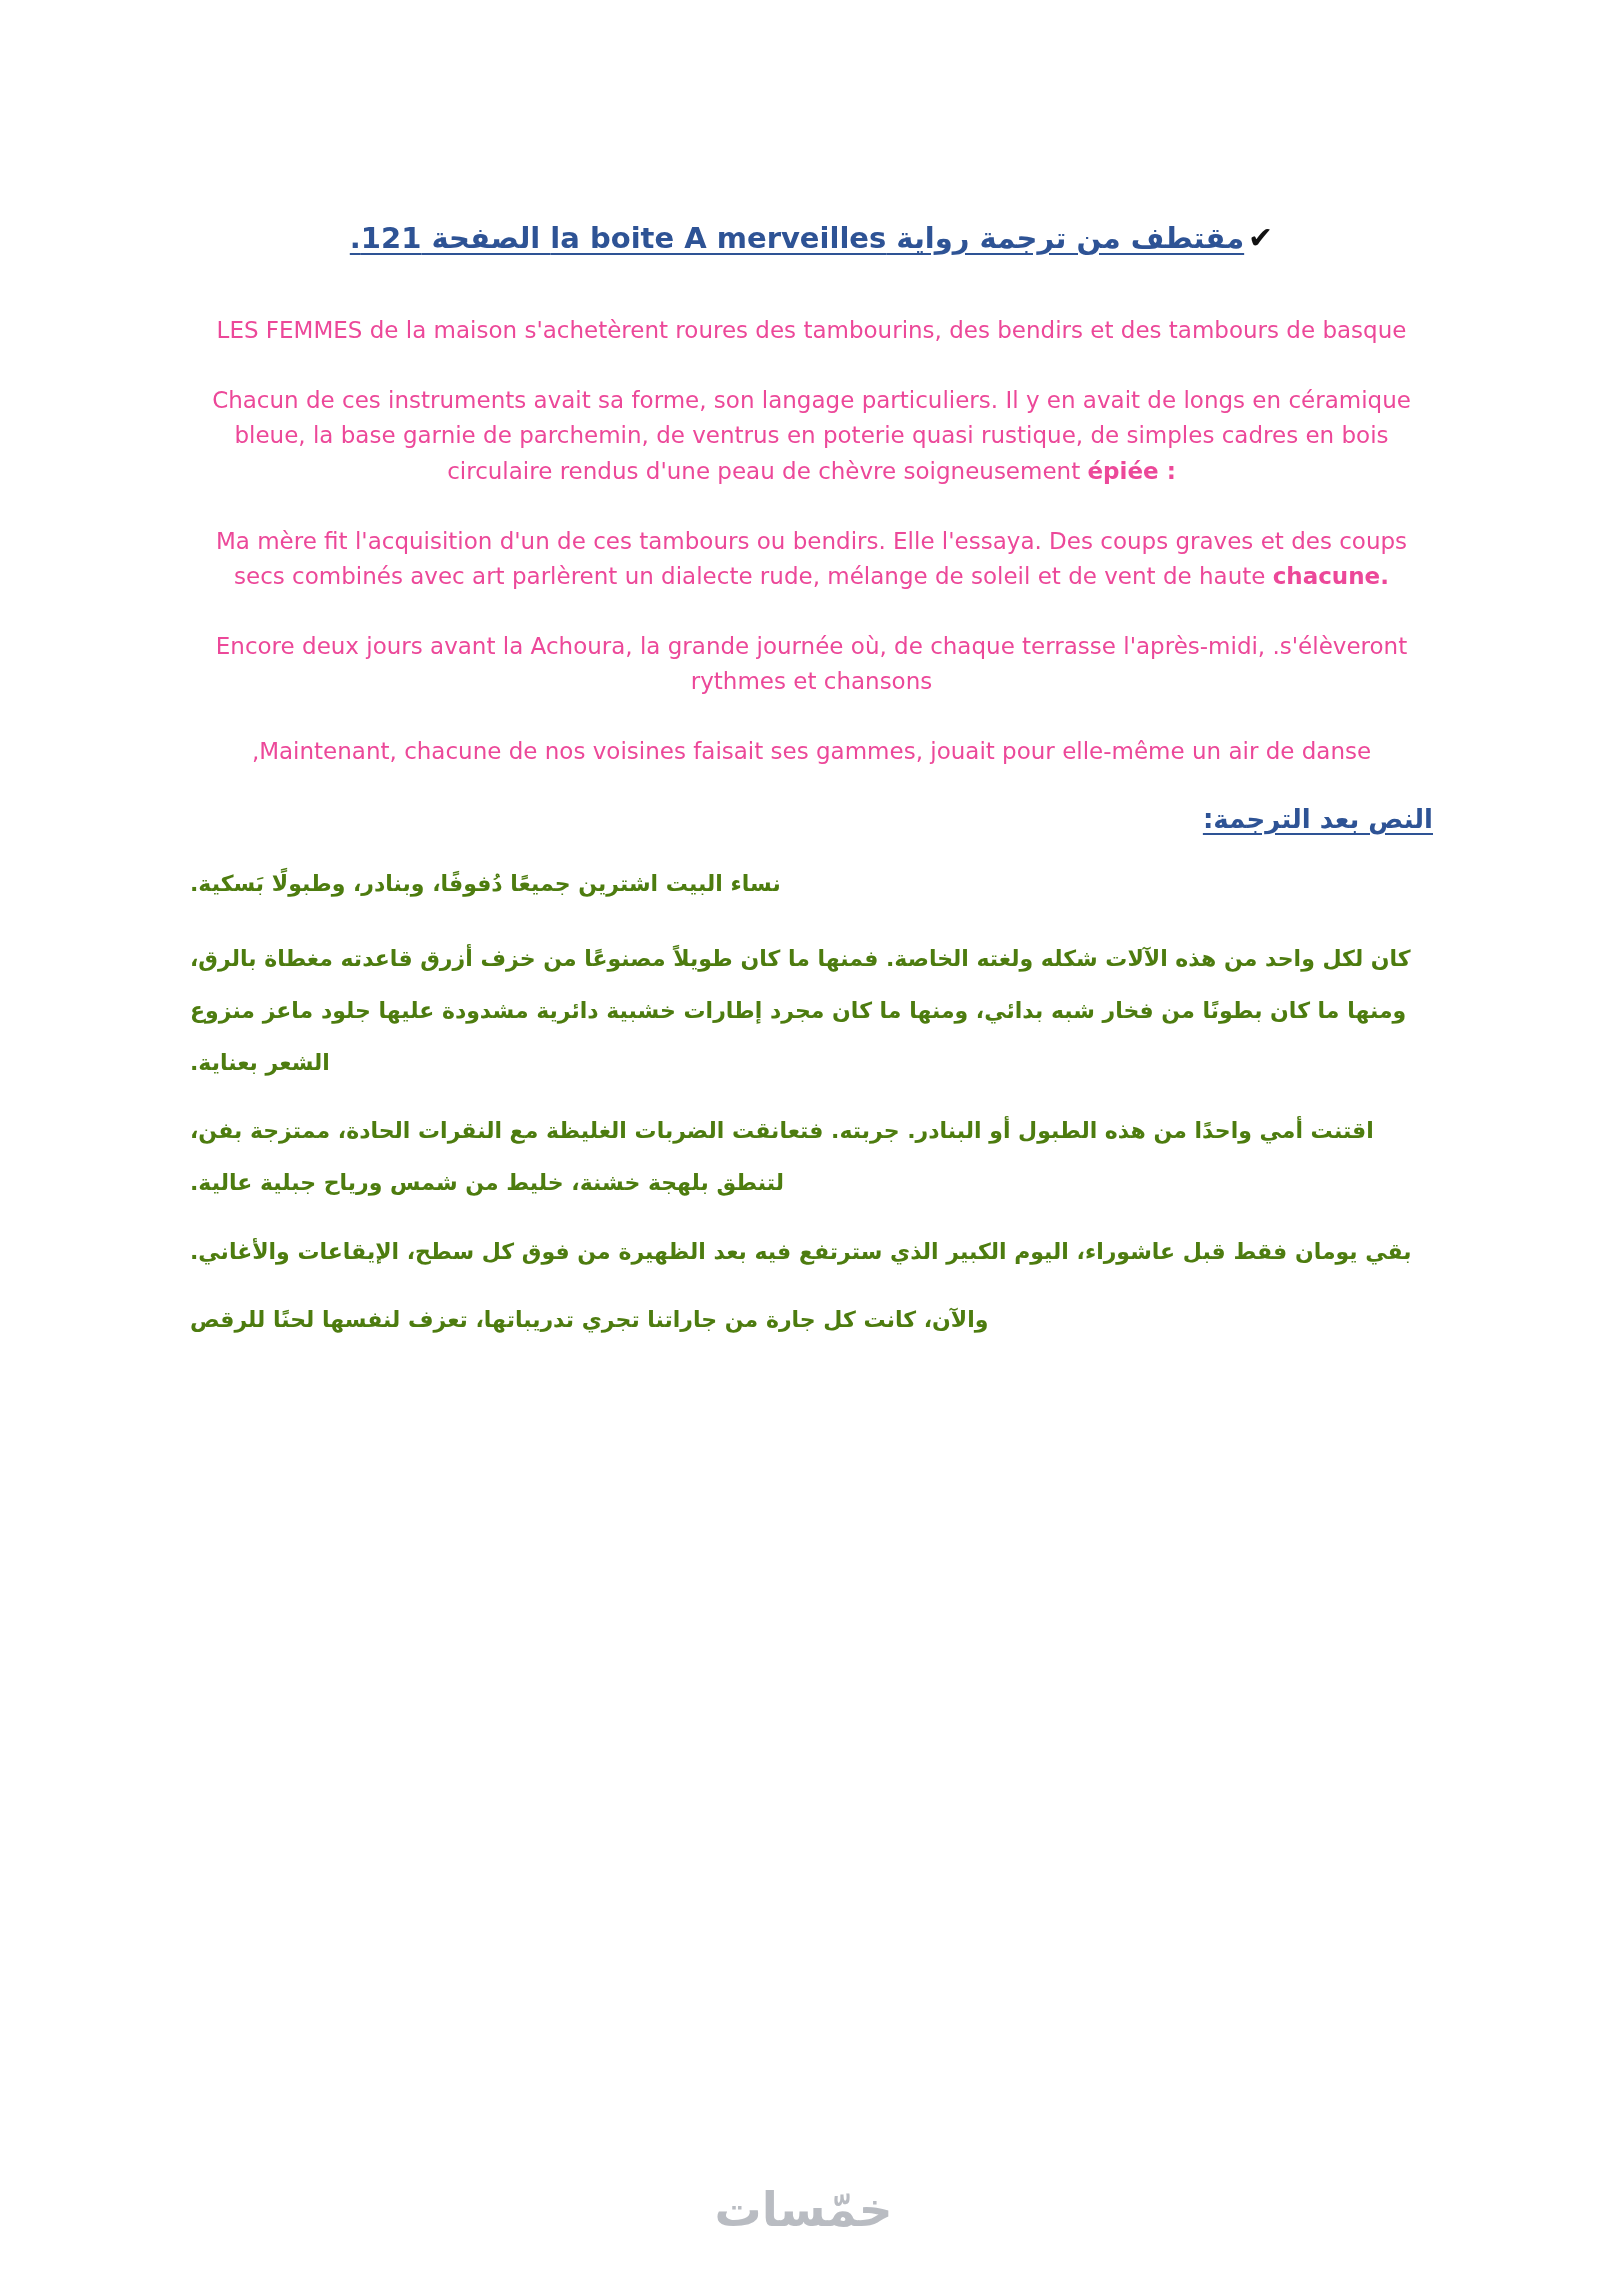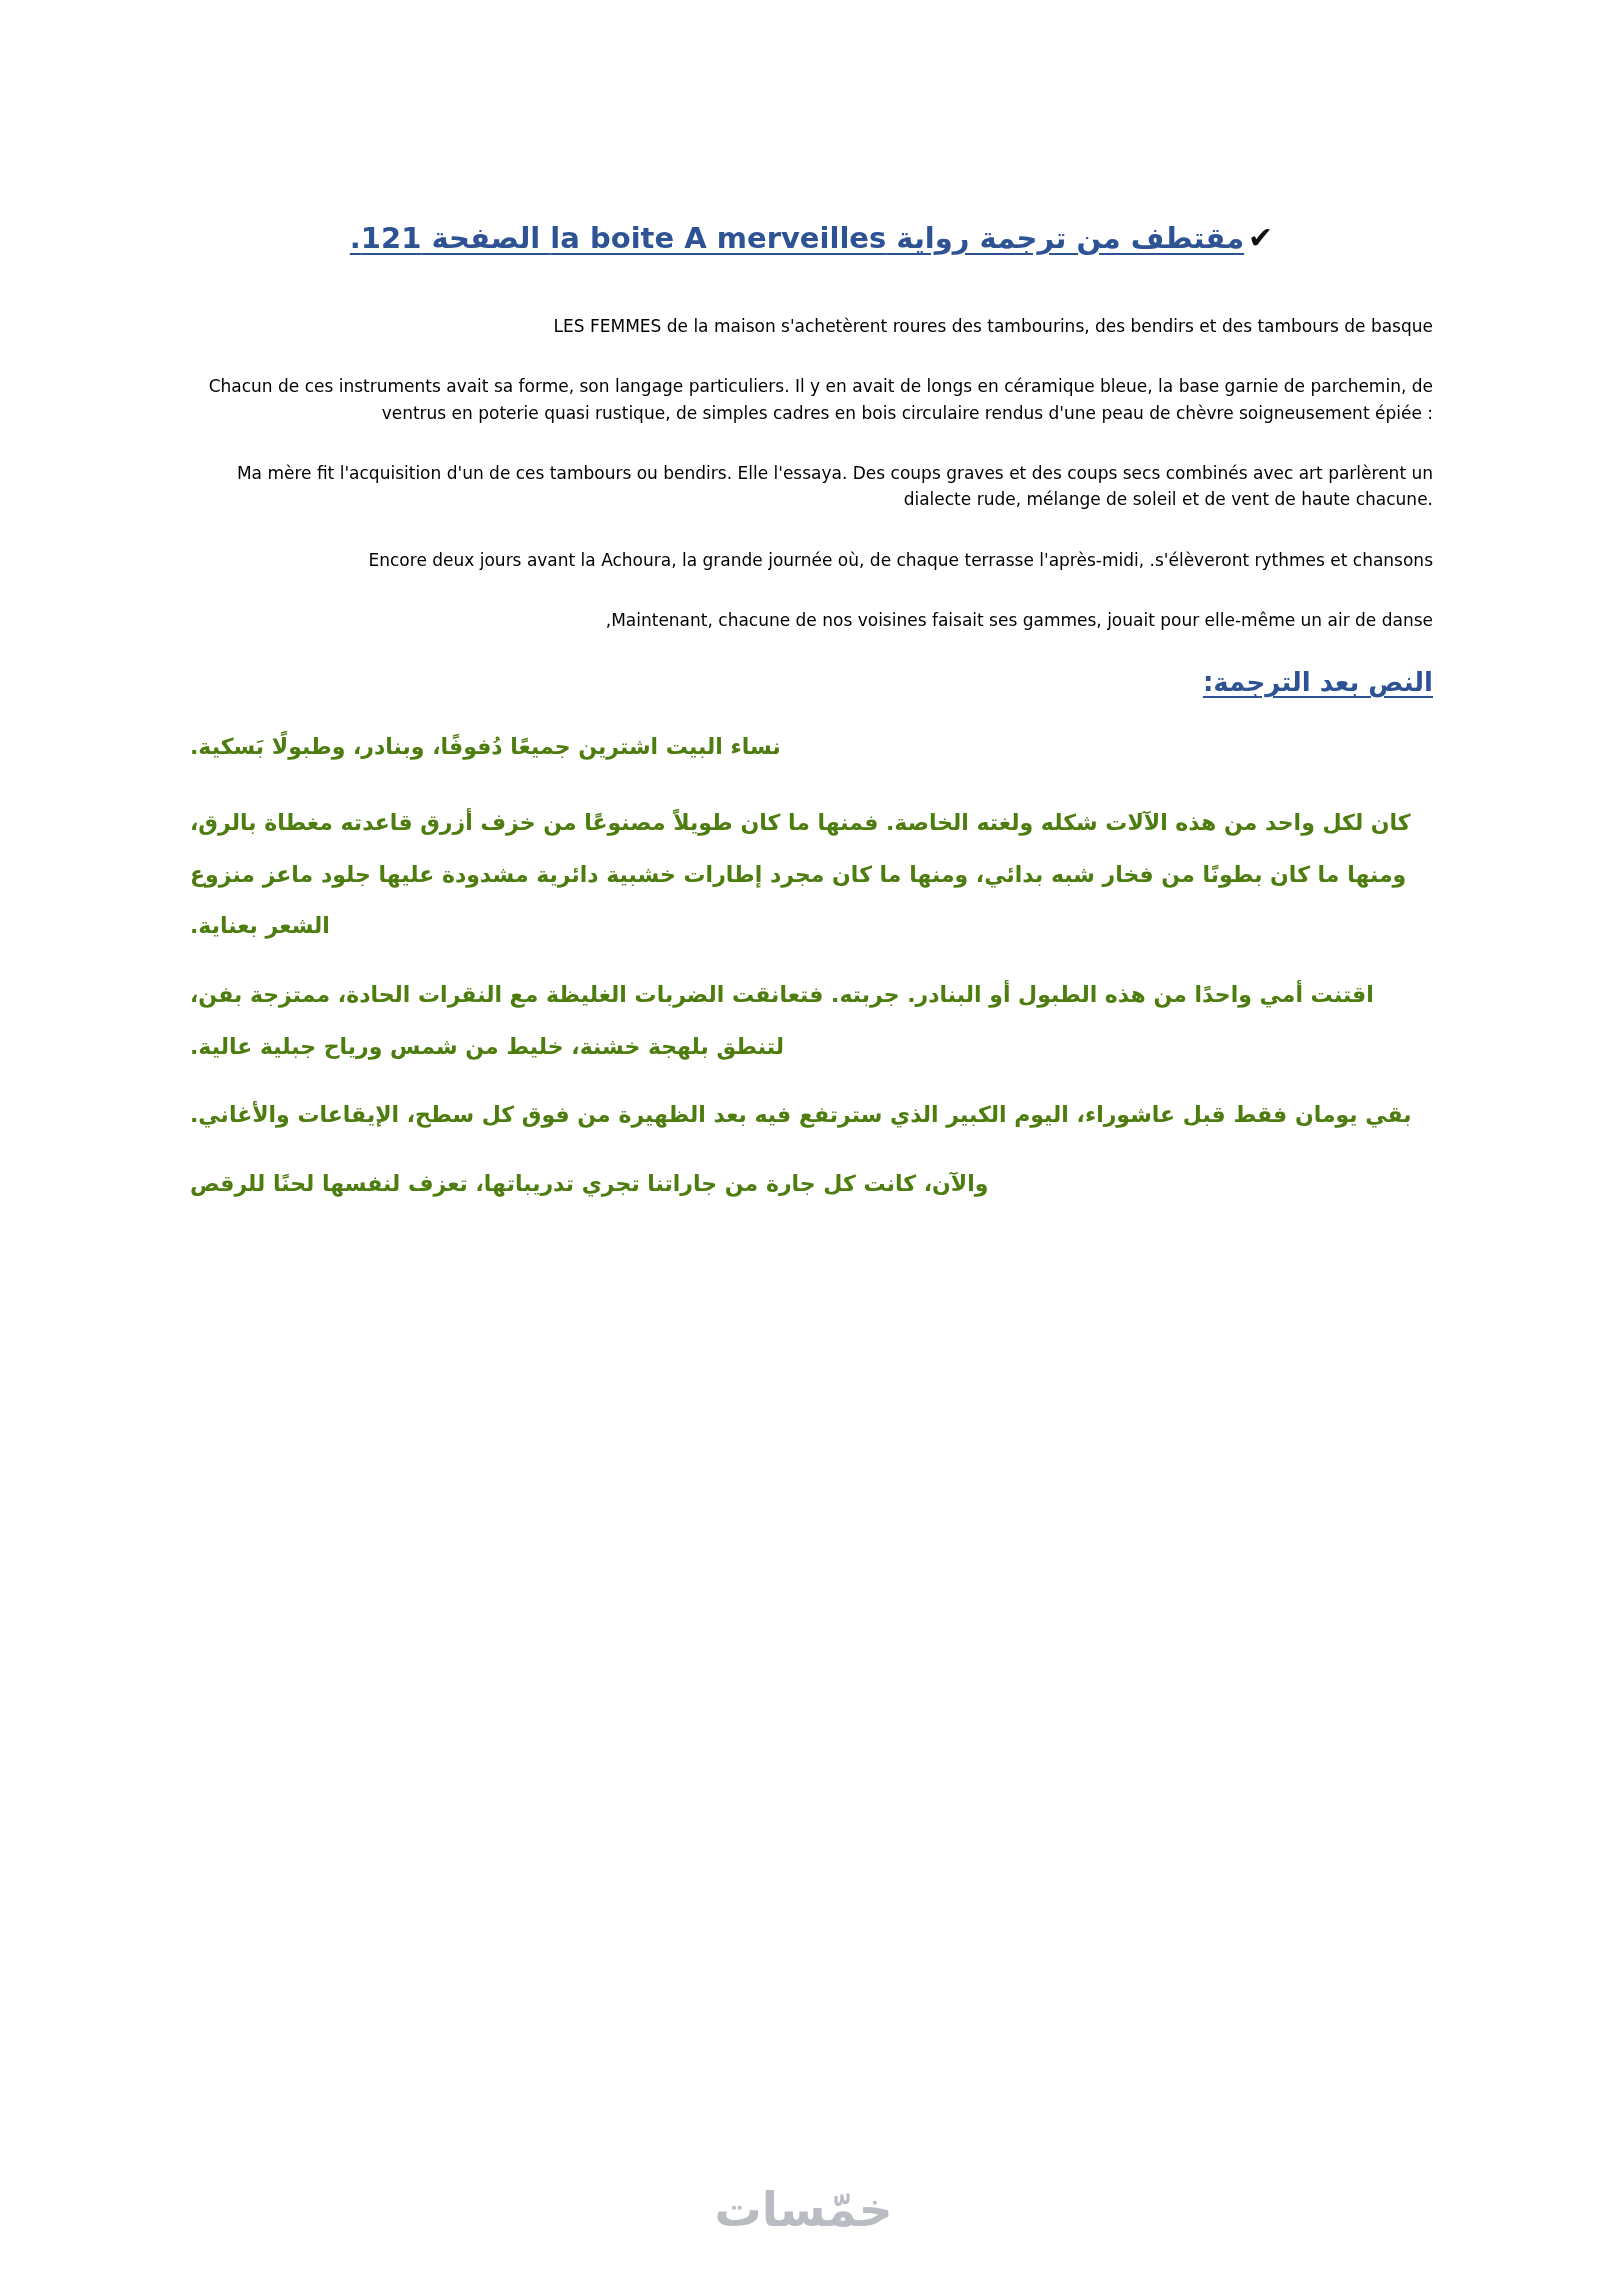--- a/index.html
+++ b/index.html
@@ -40,27 +40,27 @@
   .doc-title .check {
     color: #111111;
     text-decoration: none;
     font-size: 30px;
     margin-left: 3.9px;
   }
 
   
   .fr-paragraph {
     direction: ltr;
-    text-align: right;
-    font-size: 17px;
+    text-align: center;
+    font-size: 23px;
     line-height: 1.55;
-    color: #000000;
+    color: #ec4899;
     margin-bottom: 34px;
   }
-  .fr-paragraph .bold { font-weight: normal; }
+  .fr-paragraph .bold { font-weight: bold; }
 
   
   .ar-heading {
     direction: rtl;
     text-align: right;
     font-size: 26px;
     font-weight: bold;
     color: #2e5395;
     text-decoration: underline;
     text-underline-offset: 5.2px;

